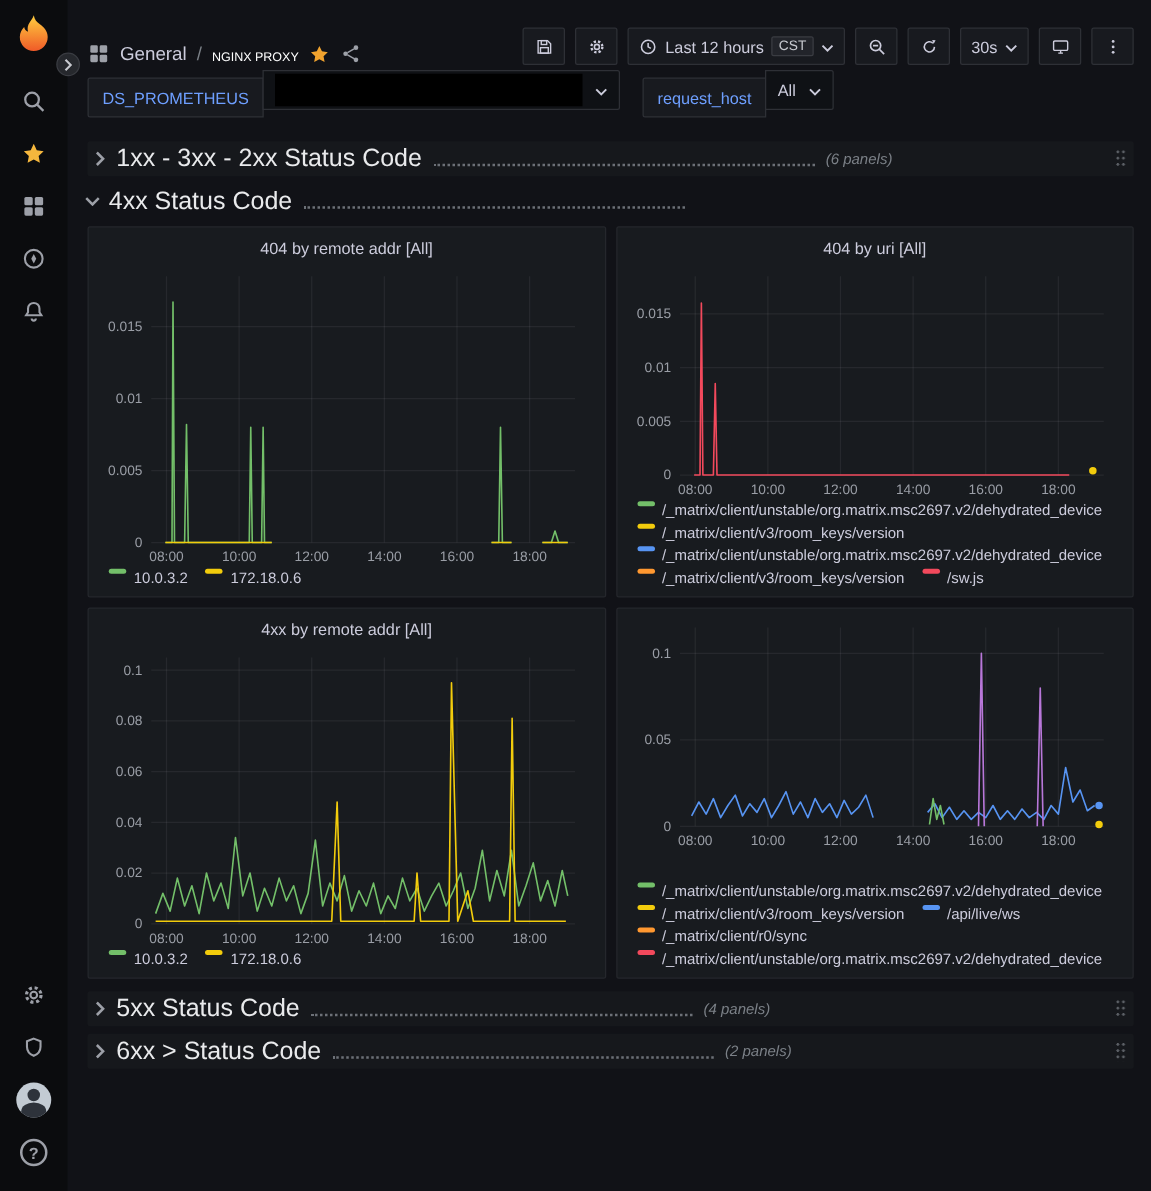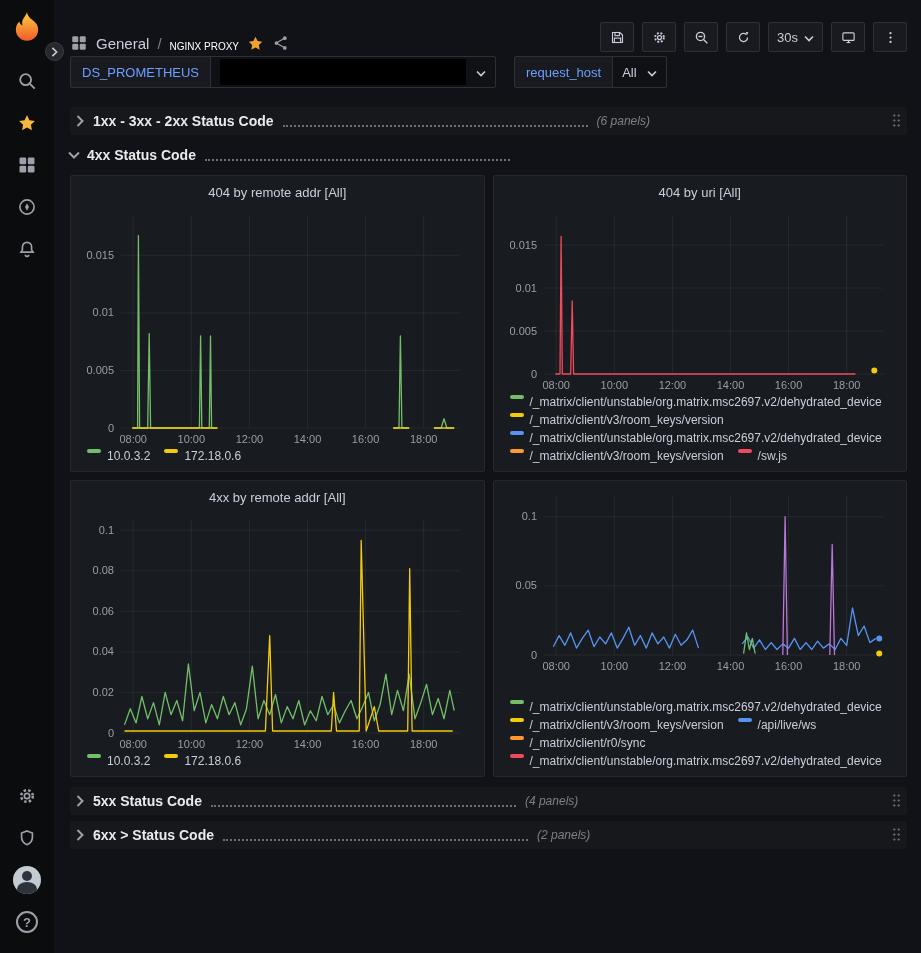--- a/index.html
+++ b/index.html
@@ -44,35 +44,35 @@
     gap:6px; font-size:13px; font-family:inherit; cursor:pointer; white-space:nowrap; }
   .btn svg { width:15px; height:15px; flex-shrink:0; }
   .badge { font-size:11px; padding:1px 5px; background:#22242a; border:1px solid #3a3c42;
     border-radius:2px; color:#c7c9cf; }
   .caret svg { width:10px; height:7px; }
 
   
   .varbar { display:flex; align-items:center; gap:18px; padding:4px 16px 10px; flex-shrink:0; }
   .var-group { display:flex; align-items:stretch; }
   .var-label { height:32px; display:flex; align-items:center; padding:0 11px; border:1px solid #2e3036;
-    background:#181a1f; color:#6e9fff; font-size:13px; font-weight:500; border-radius:2px 0 0 2px; cursor:pointer; }
+    background:#181a1f; color:#6e9fff; font-size:13px; font-weight:500; border-radius:2px 0 0 2px; cursor:pointer;margin-top:6px; }
   .var-value { height:32px; border:1px solid #2e3036; margin-left:-1px; background:#0f1115;
     display:flex; align-items:center; padding:8px 9px; gap:10px; border-radius:0 2px 2px 0;
     color:#ccccdc; font-size:13px; cursor:pointer; }
   .redacted { width:246px; height:26px; background:#000; }
 
   
   .dash { flex:1; padding:4px 14px 0 16px; overflow:hidden; }
   .row-head { position:relative; height:28px; display:flex; align-items:center; gap:9px;
     margin:5px 0 6px; cursor:pointer; border-radius:2px; }
   .row-head.collapsed { background:#16181c; padding:0 6px; }
   .row-head .chev { color:#9da0a8; display:flex; }
   .row-head .chev svg { width:8px; height:12px; }
   .row-head.expanded .chev svg { transform:rotate(90deg); }
-  .row-title { font-size:14px; font-weight:700; color:#e9eaec; white-space:nowrap; }
+  .row-title { font-size:20px; font-weight:400; color:#e9eaec; white-space:nowrap; }
   .leader { width:305px; height:11px; border-bottom:2px dotted #6c7077; flex-shrink:1; }
   .row-count { font-size:12px; font-style:italic; color:#7b8087; white-space:nowrap; }
   .row-handle { position:absolute; right:6px; top:6px; width:9px; height:16px;
     background-image:radial-gradient(circle, #5c6066 1.1px, transparent 1.2px);
     background-size:4.5px 5px; cursor:grab; }
 
   
   .panels { display:grid; grid-template-columns:1fr 1fr; gap:8px; margin:2px 0 10px;border-radius:18px; }
   .panel { height:297px; background:#181b1f; border:1px solid #25272c; border-radius:2px;
     display:flex; flex-direction:column; padding:5px 10px 8px; min-width:0; }
@@ -201,20 +201,33 @@
             <path d="M4 4h12l4 4v12H4z"></path>
               <rect x="8" y="4" width="7" height="5"></rect>
               <rect x="7" y="13" width="10" height="7"></rect>
           </svg>
         </button>
         <button class="btn">
           <svg viewBox="0 0 24 24" fill="none" stroke="currentColor">
             <circle cx="12" cy="12" r="7" stroke-width="3" stroke-dasharray="3 2.6"></circle>
             <circle cx="12" cy="12" r="3.2" stroke-width="2"></circle>
           </svg>
+        </button>
+        <button class="btn">
+          <svg viewBox="0 0 24 24" fill="none" stroke="currentColor" stroke-width="2">
+            <circle cx="12" cy="12" r="8.5"></circle>
+              <polyline points="12,7 12,12 15.5,14"></polyline>
+          </svg>
+          <span>Last 12 hours</span>
+          <span class="badge">CST</span>
+          <span class="caret">
+            <svg viewBox="0 0 10 7" fill="none" stroke="currentColor" stroke-width="1.6">
+                <polyline points="1,1.5 5,5.5 9,1.5"></polyline>
+              </svg>
+          </span>
         </button>
         <button class="btn">
           <svg viewBox="0 0 22 22" fill="none" stroke="currentColor" stroke-width="2">
             <circle cx="9.5" cy="9.5" r="6"></circle>
               <line x1="14" y1="14" x2="19.5" y2="19.5"></line>
               <line x1="6.5" y1="9.5" x2="12.5" y2="9.5"></line>
           </svg>
         </button>
         <button class="btn">
           <svg viewBox="0 0 24 24" fill="none" stroke="currentColor" stroke-width="2">

